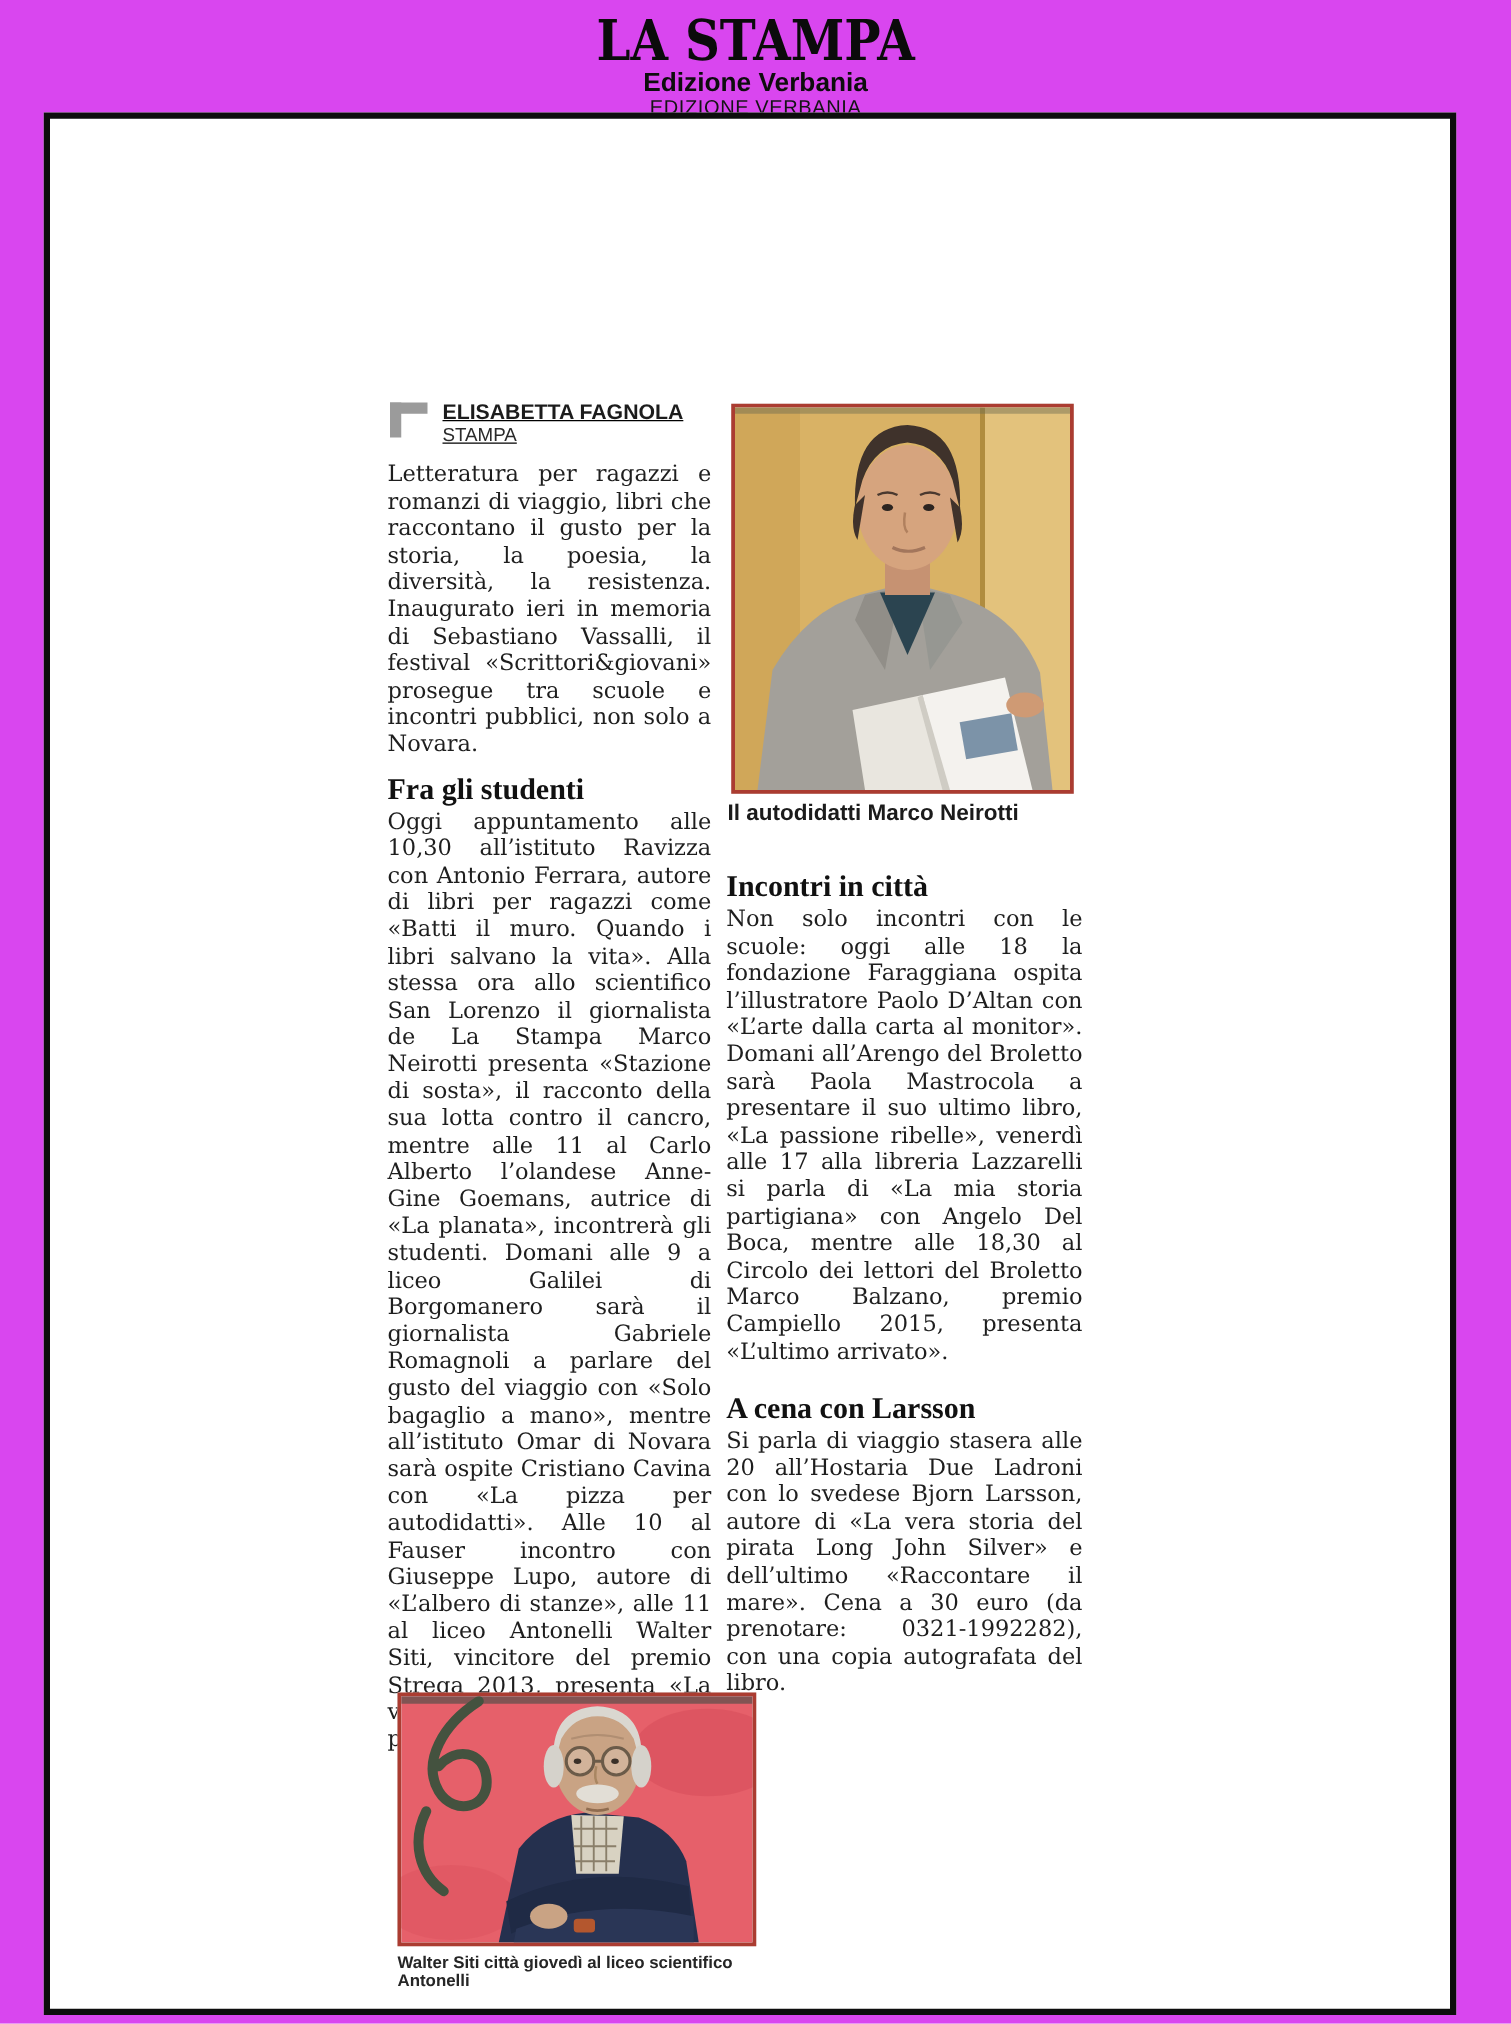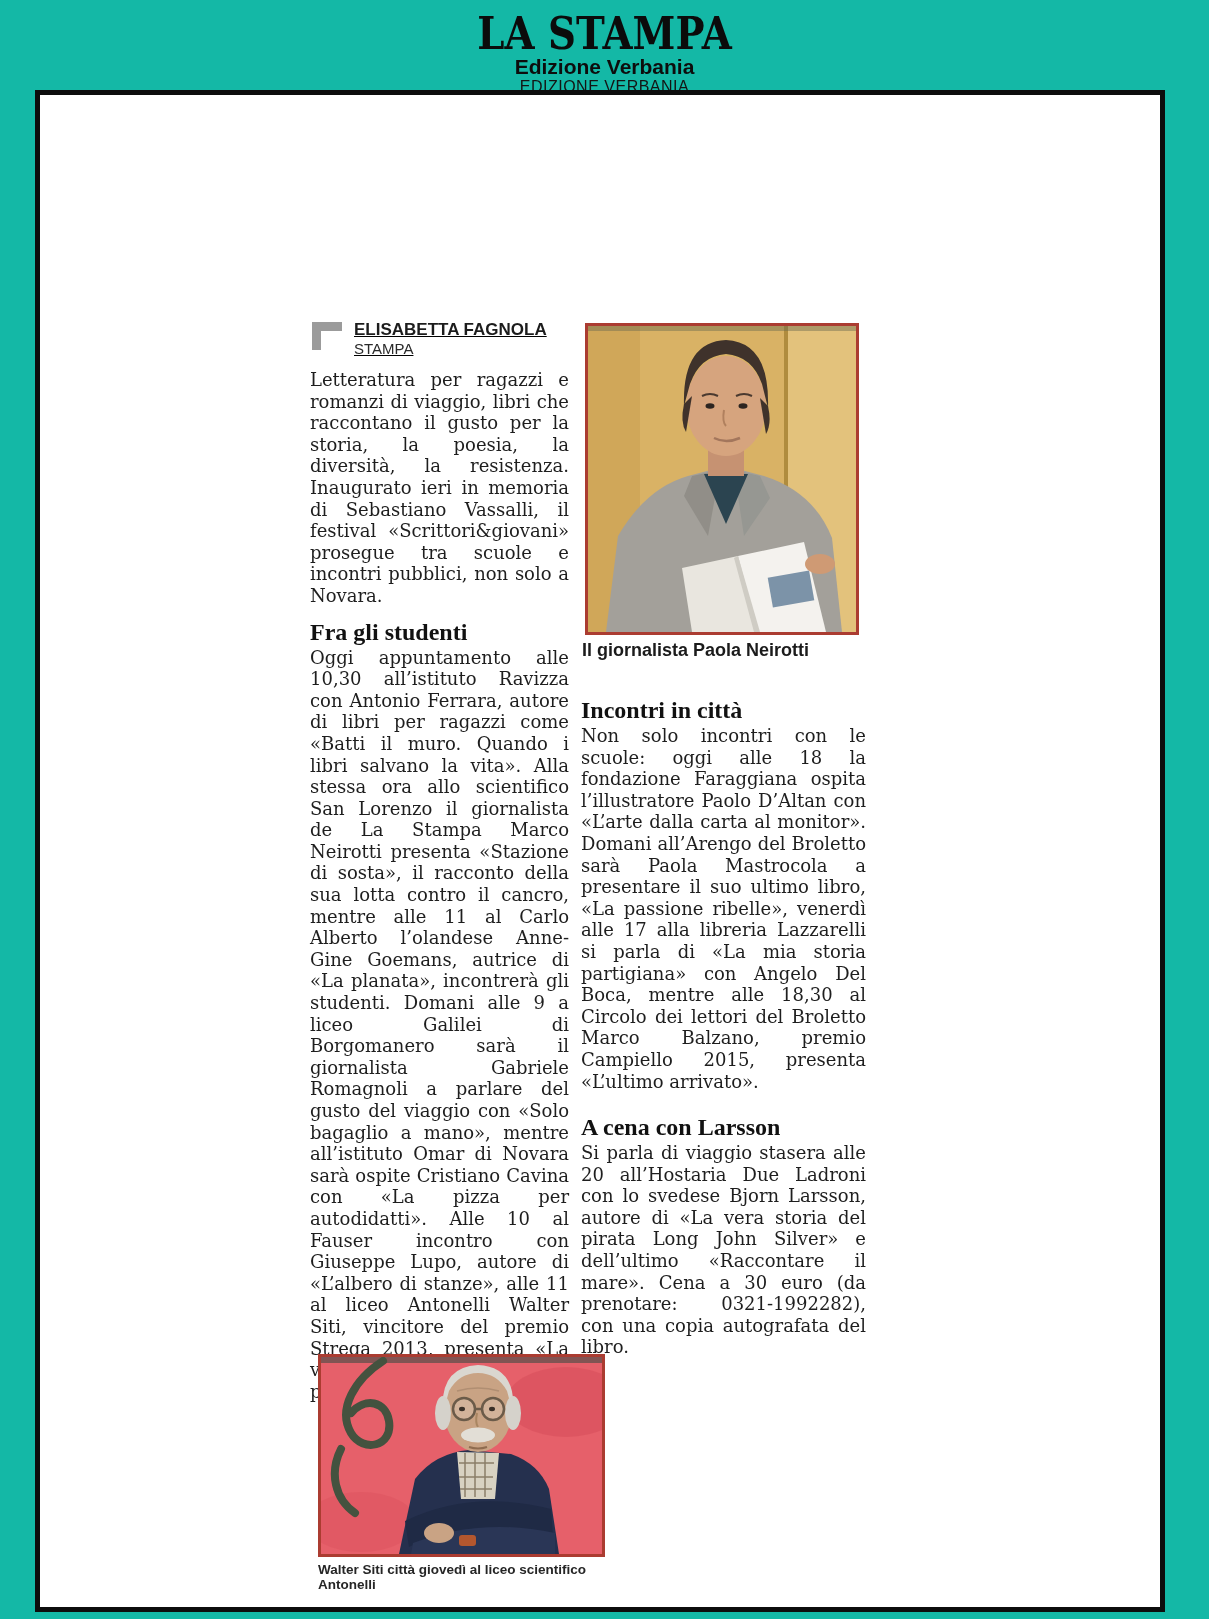--- a/index.html
+++ b/index.html
@@ -1,19 +1,19 @@
 <!DOCTYPE html>
 <html><head>
 <meta charset="utf-8">
 <style>
   html,body{margin:0;padding:0;background:#ffffff;}
   #page{
     position:relative;
     width:1209px;height:1619px;
-    background:#14b8a6;
+    background:#d946ef;
     font-family:"Liberation Sans",sans-serif;
     overflow:hidden;
   }
   
   .masthead{position:absolute;left:0;top:0;width:100%;text-align:center;color:#0b0b0b;}
   .masthead-title{
     margin-top:10px;
     font-family:"DejaVu Serif",serif;
     font-weight:bold;
     font-size:44px;line-height:46px;
@@ -154,21 +154,21 @@
       <path d="M126 112 Q138 118 152 112" stroke="#a3765c" stroke-width="2.5" fill="none"></path>
 
       <path d="M94 242 L150 230 L172 306 L104 306 Z" fill="#e9e6df"></path>
       <path d="M150 230 L216 216 L238 306 L170 306 Z" fill="#f4f2ee"></path>
       <path d="M150 230 L172 306 L166 306 L146 232 Z" fill="#cfccc4"></path>
       <rect x="182" y="248" width="42" height="30" fill="#7c93a8" transform="rotate(-10 203 263)"></rect>
 
       <ellipse cx="232" cy="238" rx="15" ry="10" fill="#cf9a74"></ellipse>
     </svg>
   </div>
-  <div class="caption-top">Il giornalista Paola Neirotti</div>
+  <div class="caption-top">Il autodidatti Marco Neirotti</div>
 
   <div class="col col-right">
     <div class="section-heading first">Incontri in città</div>
     <p class="body-text">Non solo incontri con le scuole: oggi alle 18 la fondazione Faraggiana ospita l’illustratore Paolo D’Altan con «L’arte dalla carta al monitor». Domani all’Arengo del Broletto sarà Paola Mastrocola a presentare il suo ultimo libro, «La passione ribelle», venerdì alle 17 alla libreria Lazzarelli si parla di «La mia storia partigiana» con Angelo Del Boca, mentre alle 18,30 al Circolo dei lettori del Broletto Marco Balzano, premio Campiello 2015, presenta «L’ultimo arrivato».</p>
     <div class="section-heading" style="margin-top:24px;">A cena con Larsson</div>
     <p class="body-text">Si parla di viaggio stasera alle 20 all’Hostaria Due Ladroni con lo svedese Bjorn Larsson, autore di «La vera storia del pirata Long John Silver» e dell’ultimo «Raccontare il mare». Cena a 30 euro (da prenotare: 0321-1992282), con una copia autografata del libro.</p>
   </div>
 
   <div class="photo photo-bottom">
     <svg viewBox="0 0 281 197" preserveAspectRatio="none">

